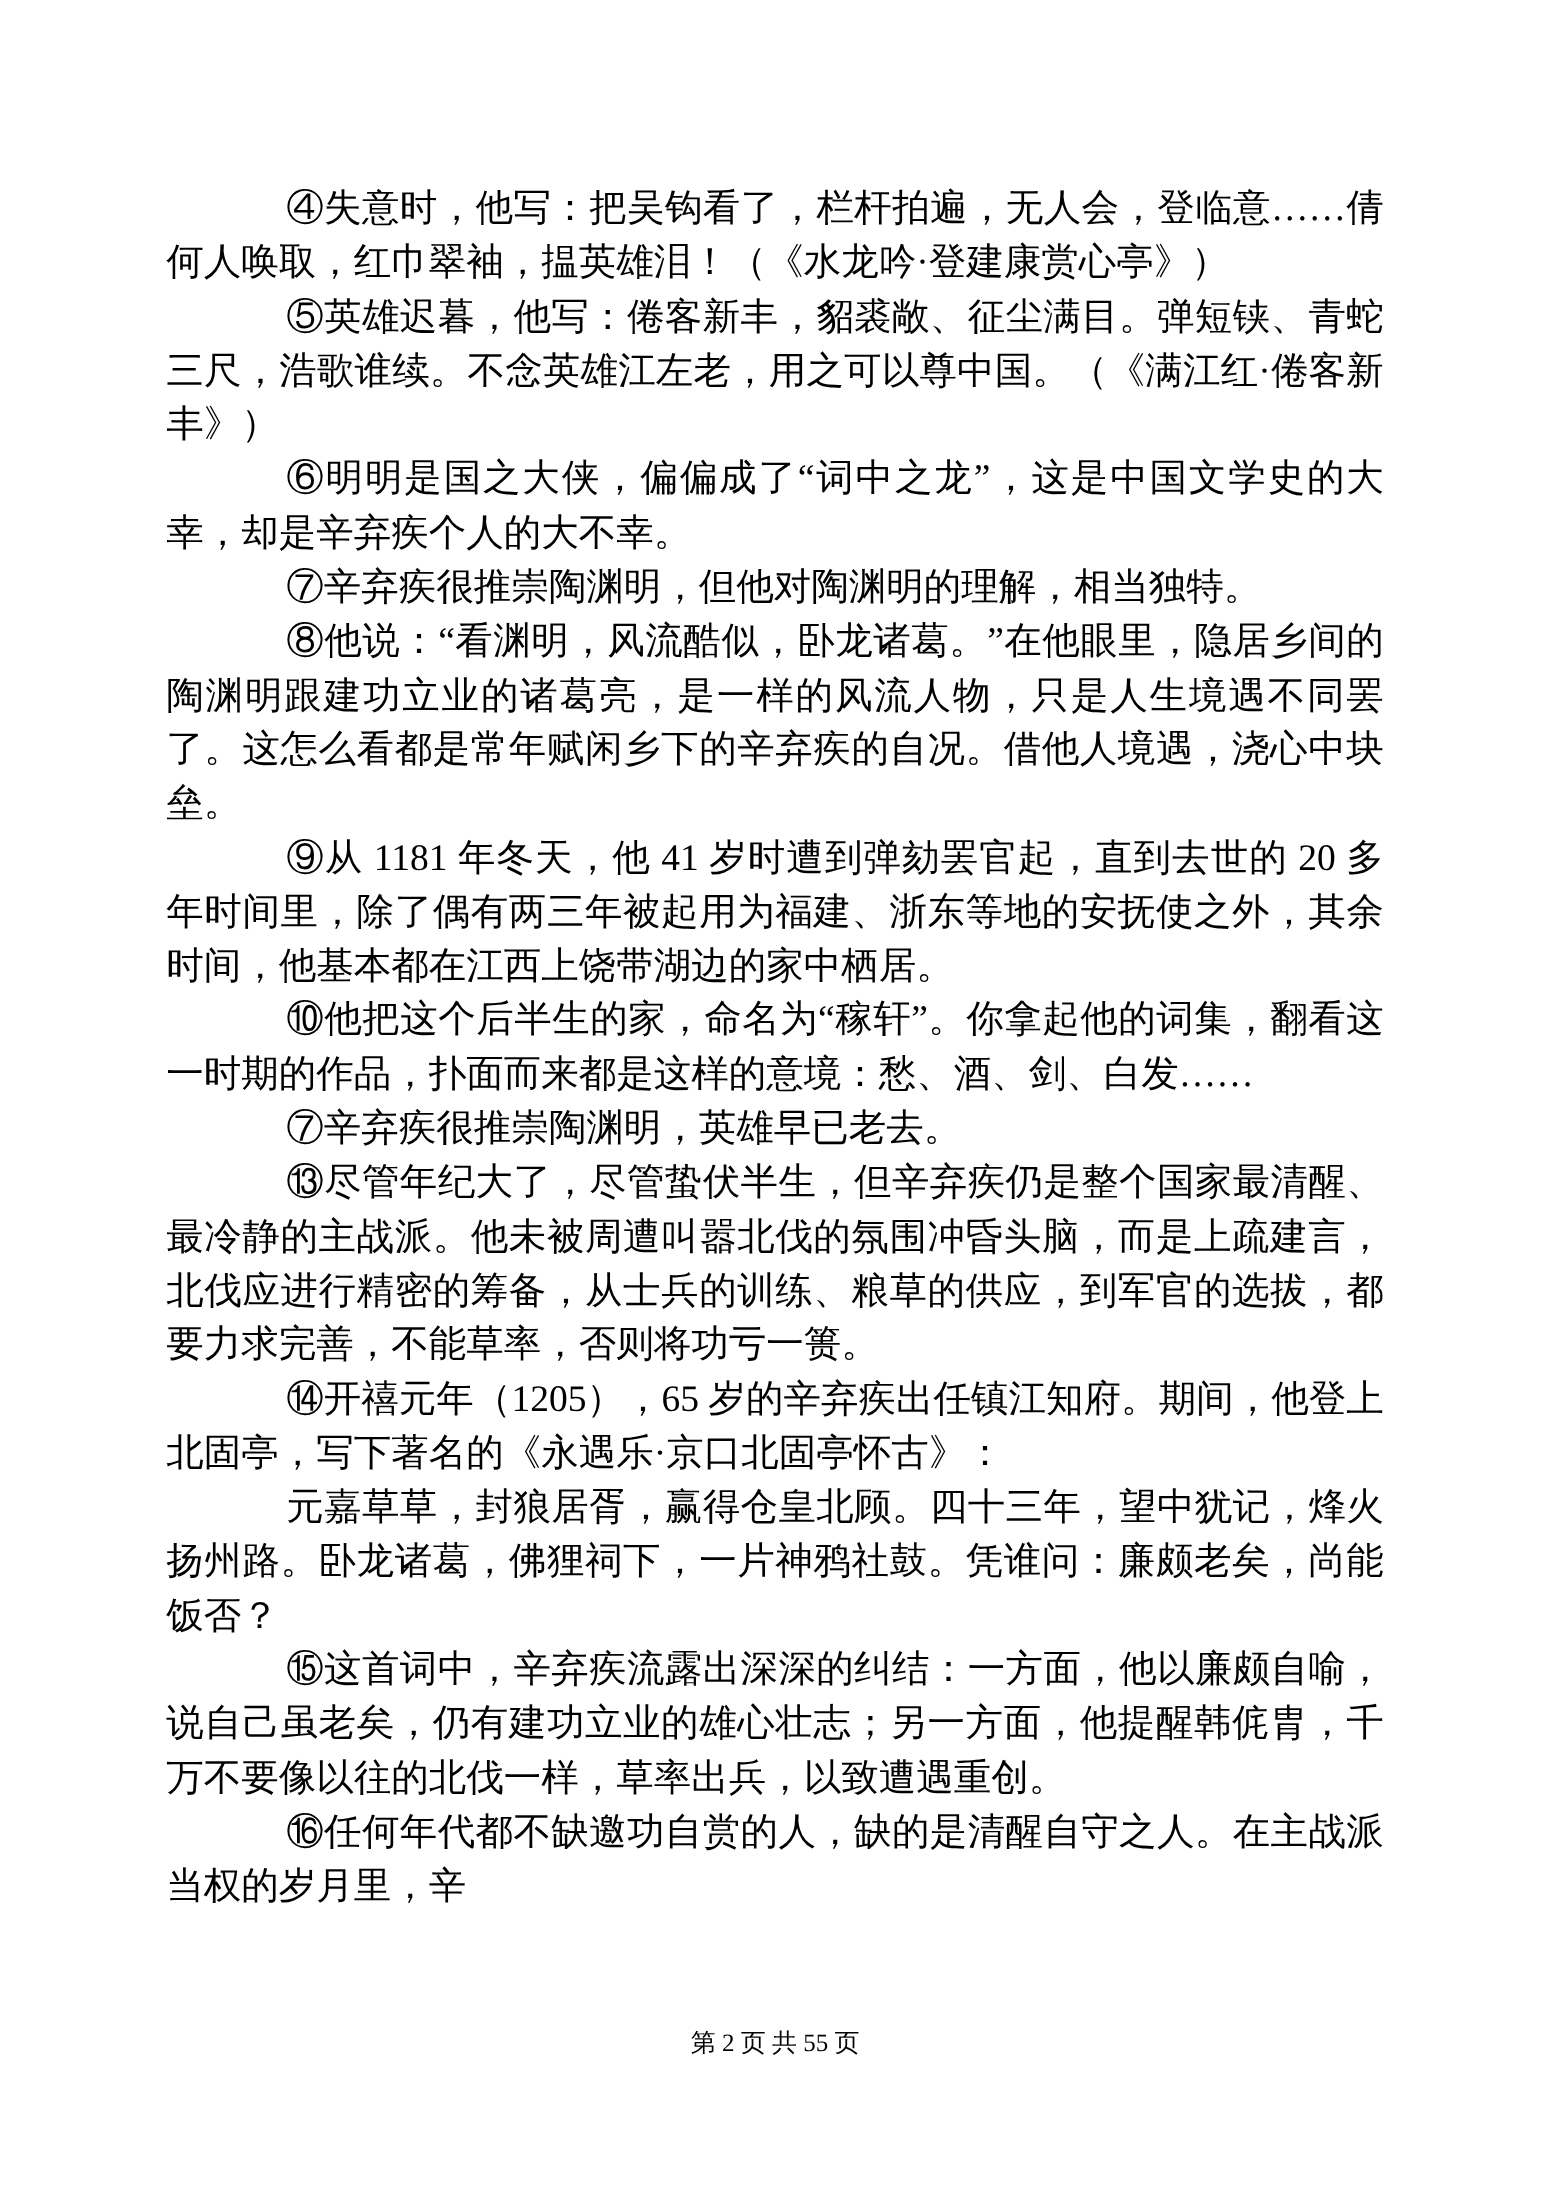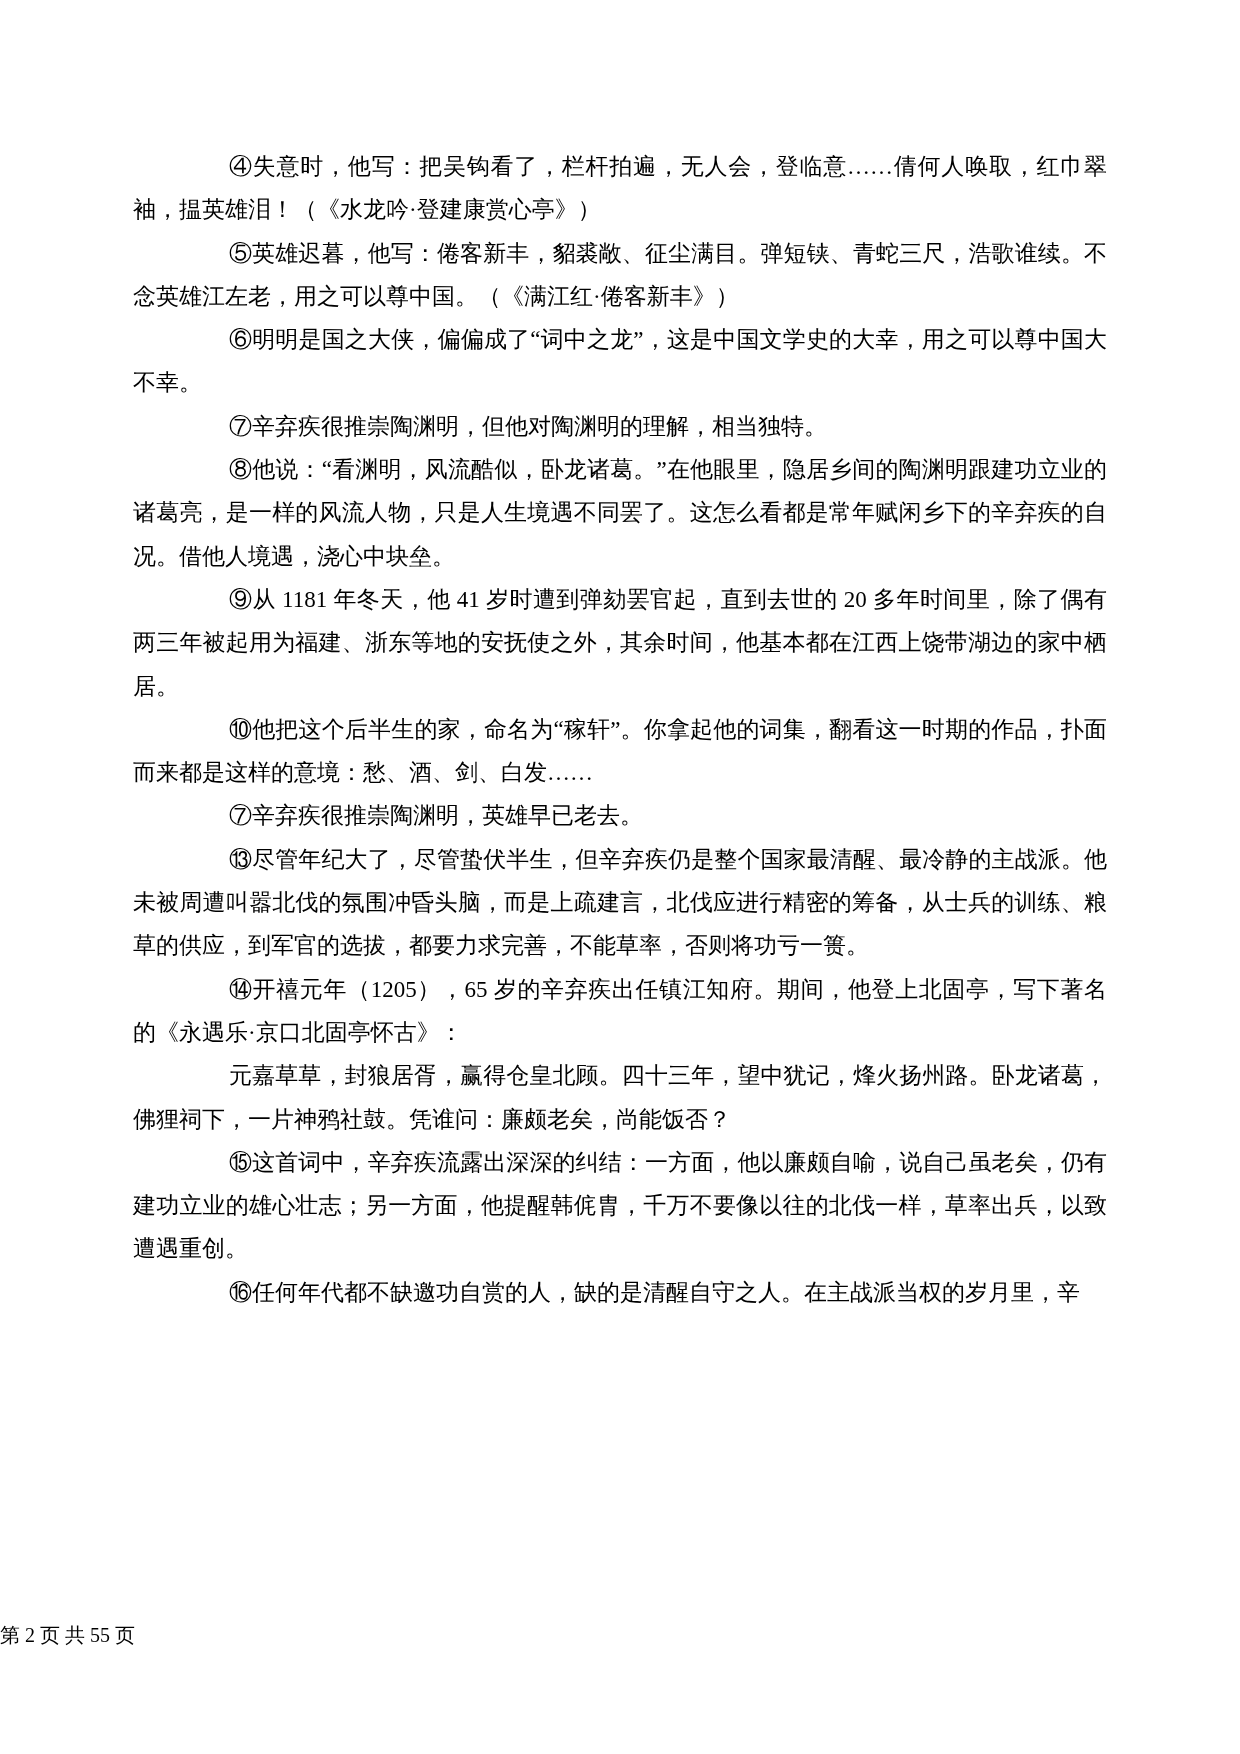--- a/index.html
+++ b/index.html
@@ -16,49 +16,49 @@
   }
   .page-body {
     position: absolute;
     left: 133px;
     top: 145px;
     width: 974px;
   }
   p.para {
     margin: 0;
     padding: 0;
-    font-size: 23px;
+    font-size: 30px;
     line-height: 43.3px;
     text-align: justify;
     text-justify: inter-ideograph;
     text-indent: 96px;
     word-break: break-all;
   }
   .emph {
     -webkit-text-emphasis: filled dot over;
     text-emphasis: filled dot over;
     text-emphasis-position: over right;
   }
   .page-footer {
     position: absolute;
     top: 1620px;
     left: 0;
     width: 1240px;
-    text-align: left;
+    text-align: center;
     font-size: 20px;
     line-height: 30px;
   }
 </style>
 </head>
 <body>
 
 <div class="page-body">
     <p class="para"><span>④失意时，他写：把吴钩看了，栏杆拍遍，无人会，登临意……倩何人唤取，红巾翠袖，揾英雄泪！（《水龙吟·登建康赏心亭》）</span></p>
     <p class="para"><span>⑤英雄迟暮，他写：倦客新丰，貂裘敞、征尘满目。弹短铗、青蛇三尺，浩歌谁续。不念英雄江左老，用之可以尊中国。（《满江红·倦客新丰》）</span></p>
-    <p class="para"><span>⑥明明是国之大侠，偏偏成了“词中之龙”，这是中国文学史的</span><span class="emph">大幸</span><span>，用之可以尊中国</span><span class="emph">大不幸</span><span>。</span></p>
+    <p class="para"><span>⑥明明是国之大侠，偏偏成了“词中之龙”，这是中国文学史的</span><span class="emph">大幸</span><span>，却是辛弃疾个人的</span><span class="emph">大不幸</span><span>。</span></p>
     <p class="para"><span>⑦辛弃疾很推崇陶渊明，但他对陶渊明的理解，相当独特。</span></p>
     <p class="para"><span>⑧他说：“看渊明，风流酷似，卧龙诸葛。”在他眼里，隐居乡间的陶渊明跟建功立业的诸葛亮，是一样的风流人物，只是人生境遇不同罢了。这怎么看都是常年赋闲乡下的辛弃疾的自况。借他人境遇，浇心中块垒。</span></p>
     <p class="para"><span>⑨从 1181 年冬天，他 41 岁时遭到弹劾罢官起，直到去世的 20 多年时间里，除了偶有两三年被起用为福建、浙东等地的安抚使之外，其余时间，他基本都在江西上饶带湖边的家中栖居。</span></p>
     <p class="para"><span>⑩他把这个后半生的家，命名为“稼轩”。你拿起他的词集，翻看这一时期的作品，扑面而来都是这样的意境：愁、酒、剑、白发……</span></p>
     <p class="para"><span>⑦辛弃疾很推崇陶渊明，英雄早已老去。</span></p>
     <p class="para"><span>⑬尽管年纪大了，尽管蛰伏半生，但辛弃疾仍是整个国家最清醒、最冷静的主战派。他未被周遭叫嚣北伐的氛围冲昏头脑，而是上疏建言，北伐应进行精密的筹备，从士兵的训练、粮草的供应，到军官的选拔，都要力求完善，不能草率，否则将功亏一篑。</span></p>
     <p class="para"><span>⑭开禧元年（1205），65 岁的辛弃疾出任镇江知府。期间，他登上北固亭，写下著名的《永遇乐·京口北固亭怀古》：</span></p>
     <p class="para"><span>元嘉草草，封狼居胥，赢得仓皇北顾。四十三年，望中犹记，烽火扬州路。卧龙诸葛，佛狸祠下，一片神鸦社鼓。凭谁问：廉颇老矣，尚能饭否？</span></p>
     <p class="para"><span>⑮这首词中，辛弃疾流露出深深的纠结：一方面，他以廉颇自喻，说自己虽老矣，仍有建功立业的雄心壮志；另一方面，他提醒韩侂胄，千万不要像以往的北伐一样，草率出兵，以致遭遇重创。</span></p>
     <p class="para"><span>⑯任何年代都不缺邀功自赏的人，缺的是清醒自守之人。在主战派当权的岁月里，辛</span></p>

